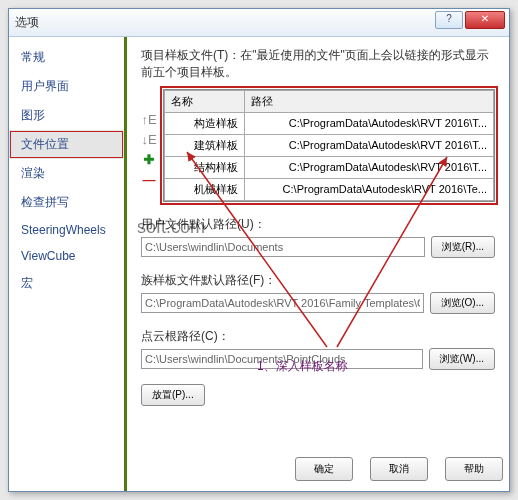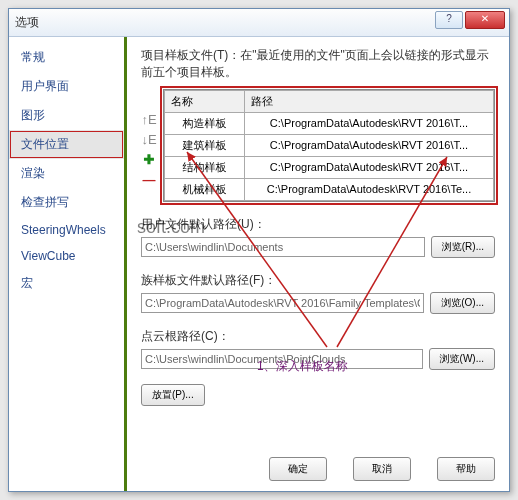--- a/index.html
+++ b/index.html
@@ -17,31 +17,31 @@
 .main { flex: 1; padding: 10px 14px; position: relative; }
 .desc { color: #333; margin-bottom: 8px; line-height: 1.4; }
 .table-area { display: flex; gap: 4px; }
 .tool-col { width: 18px; display: flex; flex-direction: column; gap: 4px; padding-top: 24px; }
 .tool-btn { width: 16px; height: 16px; text-align: center; line-height: 14px; font-size: 13px; cursor: pointer; }
 .tool-up, .tool-down { color: #888; }
 .tool-add { color: #1a8a1a; font-weight: bold; }
 .tool-del { color: #c02020; font-weight: bold; }
 .table-wrap { flex: 1; border: 1px solid #888; outline: 2px solid #c02020; outline-offset: 1px; }
 table { width: 100%; border-collapse: collapse; }
-th, td { border: 1px solid #aaa; padding: 3px 6px; text-align: center; font-size: 11px; white-space: nowrap; overflow: hidden; }
+th, td { border: 1px solid #aaa; padding: 3px 6px; text-align: right; font-size: 11px; white-space: nowrap; overflow: hidden; }
 th { background: #f0f0f0; text-align: left; font-weight: normal; }
 th.name-col, td.name-col { width: 80px; }
 .field-group { margin-top: 14px; }
 .field-label { margin-bottom: 3px; color: #333; }
 .field-row { display: flex; gap: 6px; align-items: center; }
 .field-row input { flex: 1; border: 1px solid #999; padding: 3px 3px; background: #fff; color: #666; font-size: 11px; }
 .btn { border: 1px solid #888; background: linear-gradient(#fdfdfd,#e4e4e4); padding: 3px 10px; border-radius: 3px; cursor: pointer; font-size: 10px; white-space: nowrap; }
 .placement { margin-top: 14px; }
 .annotations { position: absolute; left: 130px; top: 320px; color: #701a75; font-size: 12px; line-height: 1.5; }
-.footer { position: absolute; bottom: 10px; right: 14px; display: flex; gap: 26px; margin-left: 14px; }
+.footer { position: absolute; bottom: 10px; right: 6px; display: flex; gap: 17px; margin-left: 14px; }
 .footer .btn { padding: 4px 18px; }
 .watermark { position: absolute; left: 10px; top: 180px; color: #000000; font-size: 18px; opacity: 0.5; pointer-events: none; }
 svg.overlay { position: absolute; left: 0; top: 0; pointer-events: none; }
 </style>
 </head>
 <body>
 
 <div class="dialog">
   <div class="titlebar">
     <span class="title">选项</span>

